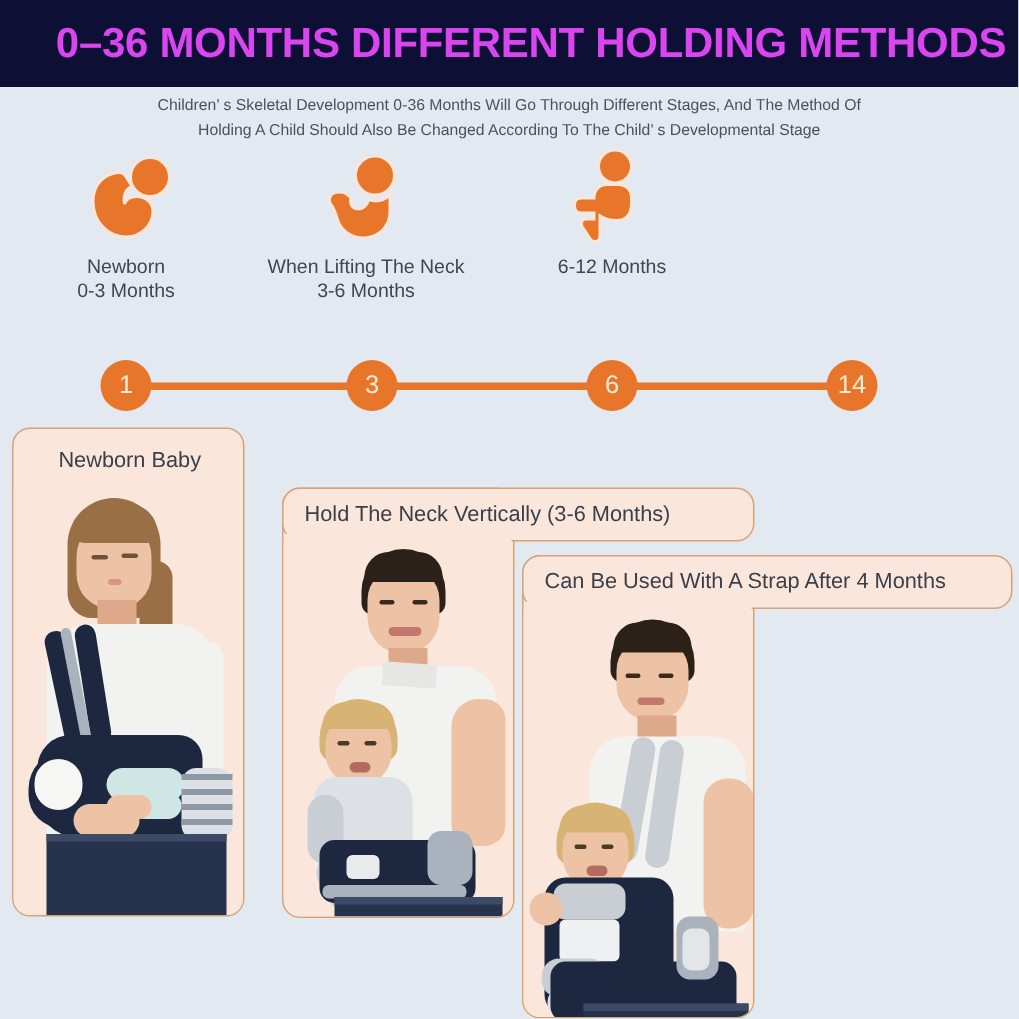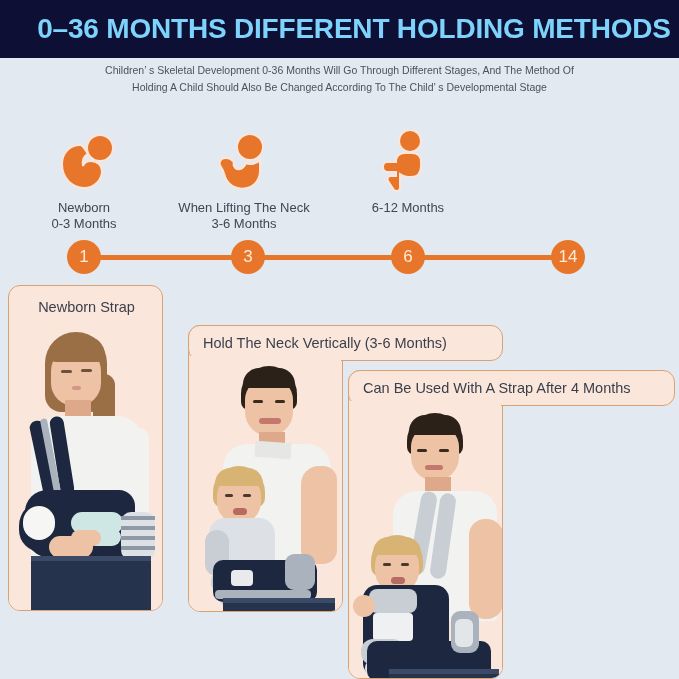--- a/index.html
+++ b/index.html
@@ -27,21 +27,21 @@
     position: absolute;
     left: 0; top: 0;
     width: 679px;
     height: 58px;
     background: #0d1034;
     display: flex;
     align-items: center;
     justify-content: center;
   }
   .banner-title {
-    color: #7dd3fc;
+    color: #d946ef;
     font-size: 28px;
     font-weight: bold;
     letter-spacing: -0.2px;
     white-space: nowrap;
     font-family: "Liberation Sans", sans-serif;
     margin-left: 29px;
   }
 
   
   .subtitle {
@@ -54,21 +54,21 @@
     font-size: 10.5px;
     line-height: 17px;
     font-family: "Liberation Sans", sans-serif;
   }
   .subtitle div { white-space: nowrap; }
 
   
   .stages {
     position: absolute;
     left: 0;
-    top: 130px;
+    top: 100px;
     width: 679px;
     height: 110px;
   }
   .stage {
     position: absolute;
     top: 0;
     text-align: center;
   }
   .stage-icon {
     height: 62px;
@@ -261,21 +261,21 @@
     </div>
     <div class="tl-node" style="left:391px;">
       <span>6</span>
     </div>
     <div class="tl-node" style="left:551px;">
       <span>14</span>
     </div>
   </div>
 
   <div class="card" id="card-1">
-    <div class="card-title">Newborn Strap</div>
+    <div class="card-title">Newborn Baby</div>
     <div class="photo">
       <div class="scene">
 
         <div class="sk hair-br" style="left:36px; top:8px; width:62px; height:80px; border-radius:34px 34px 18px 18px;"></div>
         <div class="sk hair-br" style="left:84px; top:50px; width:22px; height:70px; border-radius:12px;"></div>
 
         <div class="sk skin" style="left:42px; top:22px; width:50px; height:60px; border-radius:26px 26px 24px 24px;"></div>
 
         <div class="sk hair-br" style="left:40px; top:12px; width:56px; height:26px; border-radius:28px 28px 10px 10px;"></div>
 

